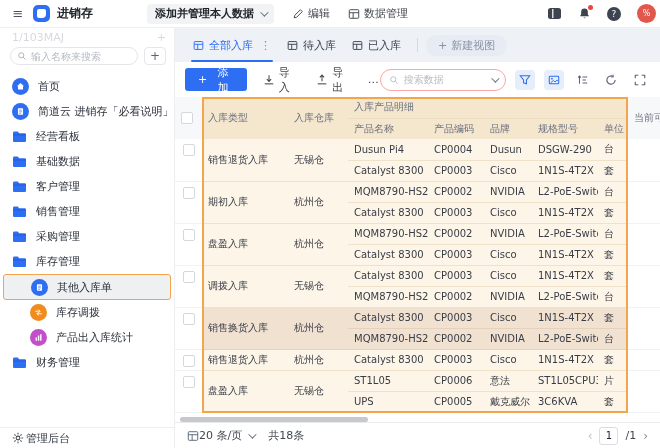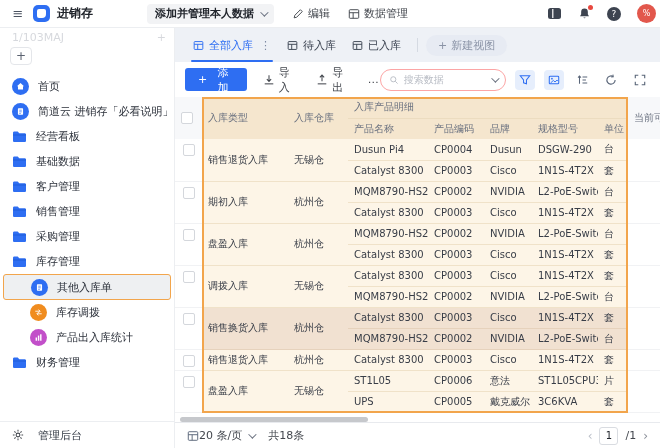--- a/index.html
+++ b/index.html
@@ -30,21 +30,21 @@
   .s-input input { border:none; outline:none; width:100%; font-size:10px; font-family:inherit; color:#343b46; }
   .s-input input::placeholder { color:#b4bac3; }
   .plusbtn { width:22px; height:18px; border:1px solid #e4e6ea; border-radius:4px; display:flex; align-items:center; justify-content:center; color:#5b London6270; color:#5b6270; font-size:12px; cursor:pointer; }
   .menu { position:absolute; top:46px; left:0; right:0; }
   .mitem { height:25px; display:flex; align-items:center; gap:9px; padding-left:12px; cursor:pointer; white-space:nowrap; overflow:hidden; color:#2b303a; }
   .mitem.sub { padding-left:30px; }
   .mitem.selected { background:#eef0f2; border:1.5px solid #f2a54c; border-radius:3px; margin:0 3px; padding-left:27px; height:26px; }
   .cicon { width:17px; height:17px; border-radius:50%; background:#2e6ef2; display:flex; align-items:center; justify-content:center; color:#fff; }
   .cicon.orange { background:#f08c1f; }
   .cicon.purple { background:#c24fc9; }
-  .admin { position:absolute; bottom:0; left:0; right:0; height:27px; border-top:1px solid #eceef1; display:flex; align-items:center; gap:14px; padding-left:12px; color:#343b46; cursor:pointer; }
+  .admin { position:absolute; bottom:0; left:0; right:0; height:21px; border-top:1px solid #eceef1; display:flex; align-items:center; gap:2px; padding-left:12px; color:#343b46; cursor:pointer; }
 
   
   .main { position:absolute; top:28px; left:175px; right:0; bottom:0; background:#fff; }
   .tabbar { position:absolute; top:0; left:0; right:0; height:34px; background:#eef1f6; display:flex; align-items:center; padding-left:10px; }
   .tab { display:flex; align-items:center; gap:5px; height:100%; padding:0 8px; color:#3c4452; cursor:pointer; position:relative; }
   .tab.active { color:#2e6ef2; }
   .tab.active::after { content:""; position:absolute; left:6px; right:6px; bottom:0; height:2px; background:#2e6ef2; border-radius:1px; }
   .tab .vdots { color:#7d8aa2; font-size:11px; margin-left:2px; }
   .tdivider { width:1px; height:14px; background:#d5dae2; margin:0 8px; }
   .newview { background:#e7ebf3; color:#8a93a6; border-radius:11px; height:21px; display:flex; align-items:center; gap:4px; padding:0 12px; cursor:pointer; }
@@ -134,20 +134,29 @@
     <span class="avatar">%</span>
   </div>
 </div>
 
 <div class="sidebar">
   <div class="clipped">
     <span>1/103MAJ</span>
     <span>+</span>
   </div>
   <div class="searchrow">
+    <div class="s-input">
+      <span class="ico">
+          <svg width="10" height="10" viewBox="0 0 14 14">
+            <circle cx="6" cy="6" r="3.6" fill="none" stroke="#aab0ba" stroke-width="1.3"></circle>
+            <path d="M8.8 8.8L12 12" stroke="#aab0ba" stroke-width="1.3"></path>
+          </svg>
+        </span>
+      <input placeholder="输入名称来搜索" style="">
+    </div>
     <span class="plusbtn">+</span>
   </div>
   <div class="menu">
     <div class="mitem">
       <span class="cicon">
           <svg width="9" height="9" viewBox="0 0 14 14">
             <path d="M7 1.5L1.5 6.5h1.6v5h7.8v-5h1.6z" fill="#fff"></path>
           </svg>
         </span>
       <span>首页</span>

